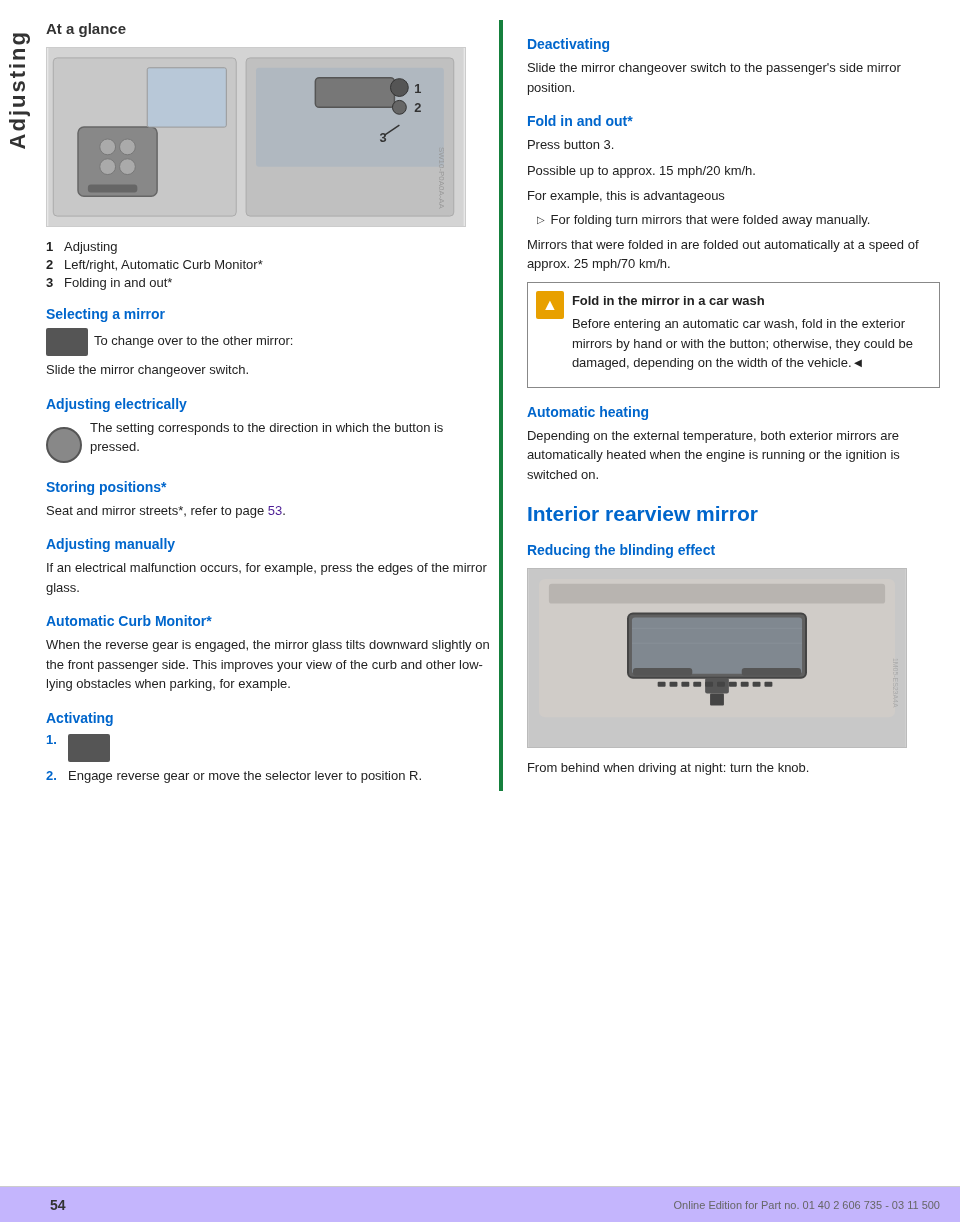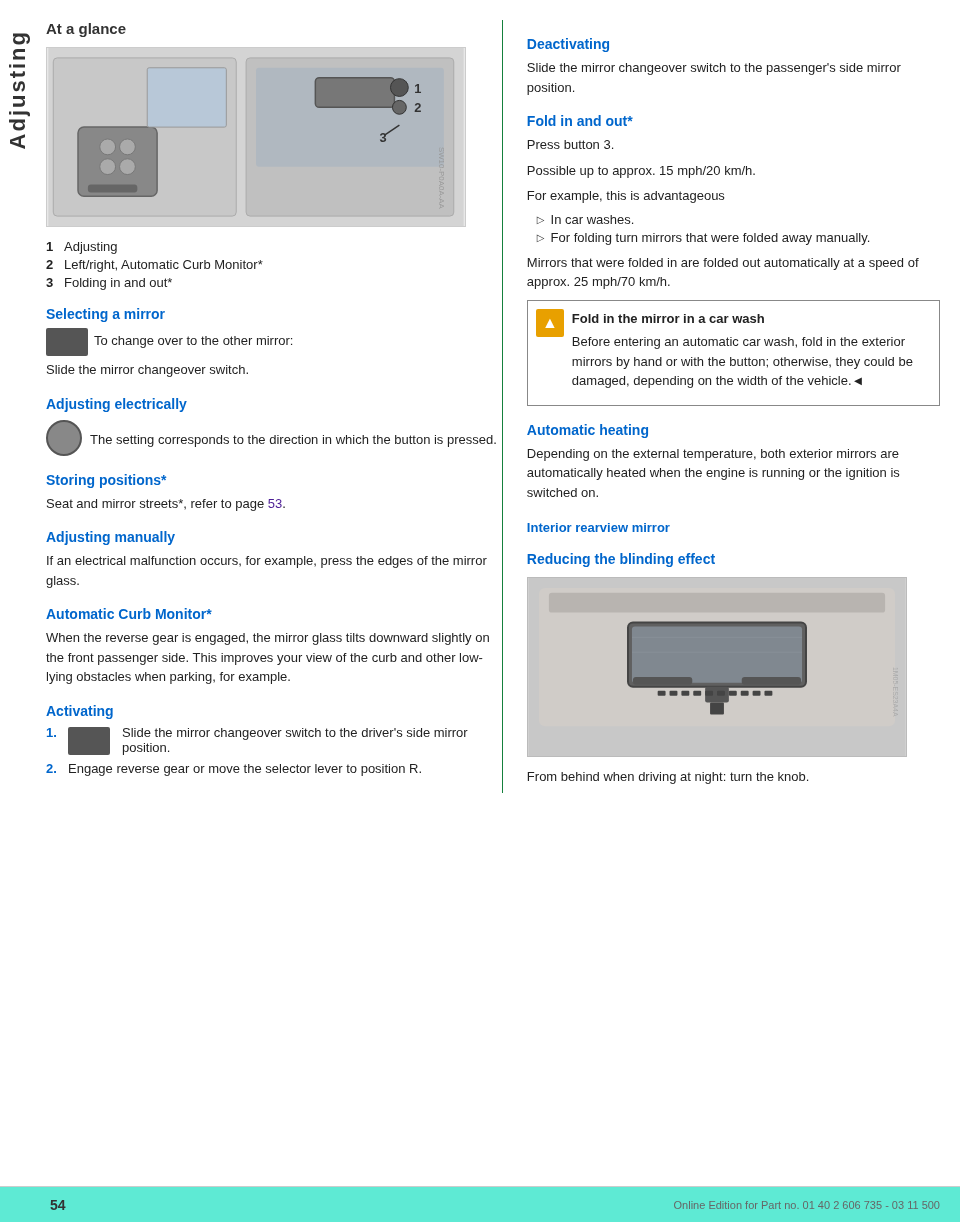--- a/index.html
+++ b/index.html
@@ -40,21 +40,21 @@
       margin-left: 36px;
       display: flex;
       flex-direction: row;
       padding: 20px 20px 40px 10px;
     }
 
     
     .left-col {
       width: 460px;
       padding-right: 4px;
-      border-right: 1px solid #15803d;
+      border-right: 4px solid #15803d;
     }
 
     
     .right-col {
       width: 440px;
       padding-left: 24px;
     }
 
     
     .section-heading {
@@ -216,21 +216,21 @@
       left: 0;
       right: 0;
       height: 36px;
       display: flex;
       align-items: center;
       justify-content: space-between;
       padding: 0 20px 0 50px;
       border-top: 1px solid #ccc;
       font-size: 11px;
       color: #666;
-      background: #5eead4;
+      background: #c4b5fd;
     }
 
     .page-number {
       font-size: 14px;
       font-weight: bold;
       color: #333;
     }
 
     
     a {
@@ -351,62 +351,58 @@
 
     <div class="section-heading">Automatic Curb Monitor*</div>
     <p>When the reverse gear is engaged, the mirror glass tilts downward slightly on the front passenger side. This improves your view of the curb and other low-lying obstacles when parking, for example.</p>
 
     <div class="section-heading">Activating</div>
     <ul class="blue-num-list">
       <li>
         <span class="bnum">1.</span>
         <div style="display:flex; align-items:flex-start; gap:6px;">
           <div class="small-icon-img" style="margin-top:2px; flex-shrink:0;"></div>
-          <span>Slide the mirror changeover switch to the driver's side mirror position.</span>
         </div>
       </li>
       <li>
         <span class="bnum">2.</span>
         <span>Engage reverse gear or move the selector lever to position R.</span>
       </li>
     </ul>
 
   </div>
 
   <div class="right-col">
 
     <div class="section-heading first">Deactivating</div>
     <p>Slide the mirror changeover switch to the passenger's side mirror position.</p>
 
     <div class="section-heading">Fold in and out*</div>
     <p>Press button 3.</p>
     <p>Possible up to approx. 15 mph/20 km/h.</p>
     <p>For example, this is advantageous</p>
     <ul class="arrow-list">
-      <li>
-          <span>In car washes.</span>
-        </li>
       <li>
           <span>For folding turn mirrors that were folded away manually.</span>
         </li>
     </ul>
     <p>Mirrors that were folded in are folded out automatically at a speed of approx. 25 mph/70 km/h.</p>
 
     <div class="warning-box">
       <div class="warning-icon">▲</div>
       <div>
         <p style="font-weight:bold; margin-bottom:4px;">Fold in the mirror in a car wash</p>
         <p>Before entering an automatic car wash, fold in the exterior mirrors by hand or with the button; otherwise, they could be damaged, depending on the width of the vehicle.◄</p>
       </div>
     </div>
 
     <div class="section-heading">Automatic heating</div>
     <p>Depending on the external temperature, both exterior mirrors are automatically heated when the engine is running or the ignition is switched on.</p>
 
-    <div class="section-heading" style="font-size:13px; margin-top:18px;">Interior rearview mirror</div>
+    <div class="section-heading" style="font-size:21px; margin-top:18px;">Interior rearview mirror</div>
 
     <div class="section-heading">Reducing the blinding effect</div>
 
     <div class="mirror-image">
       <svg class="mirror-svg" viewBox="0 0 380 180" xmlns="http://www.w3.org/2000/svg">
 
         <rect width="380" height="180" fill="#c8c8c8"></rect>
 
         <rect x="10" y="10" width="360" height="140" rx="6" fill="#d0ccc8"></rect>
 

